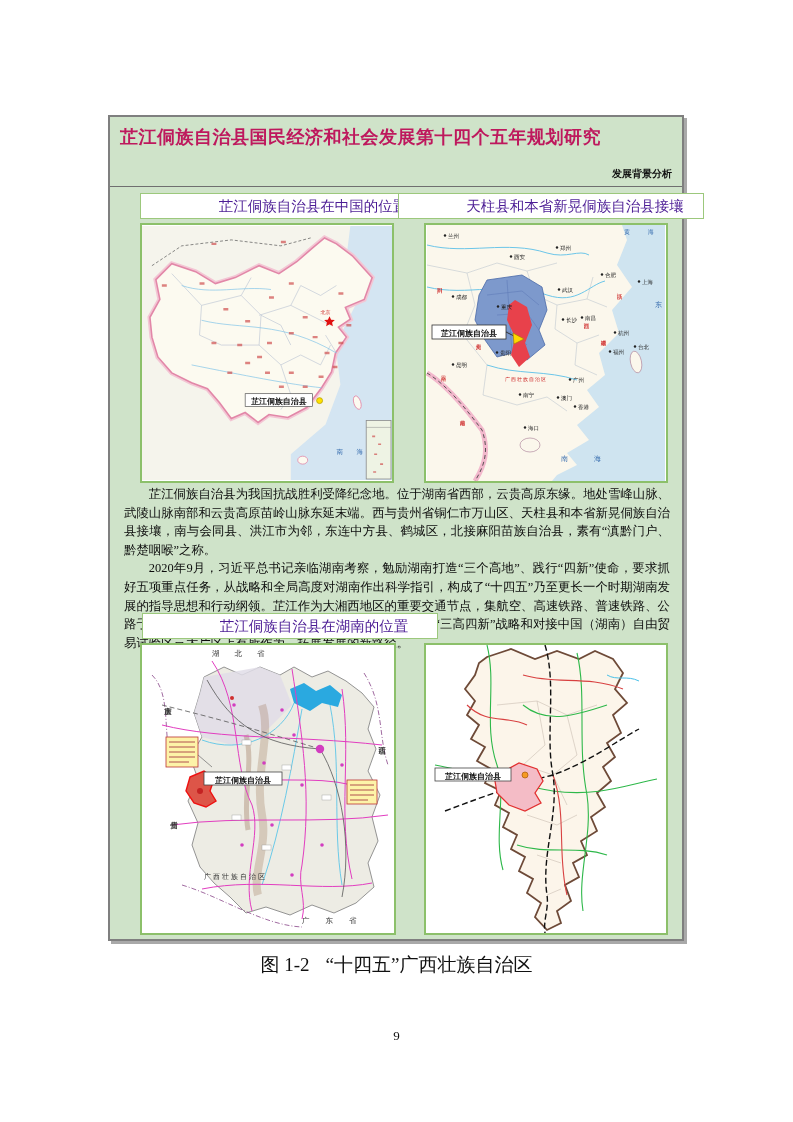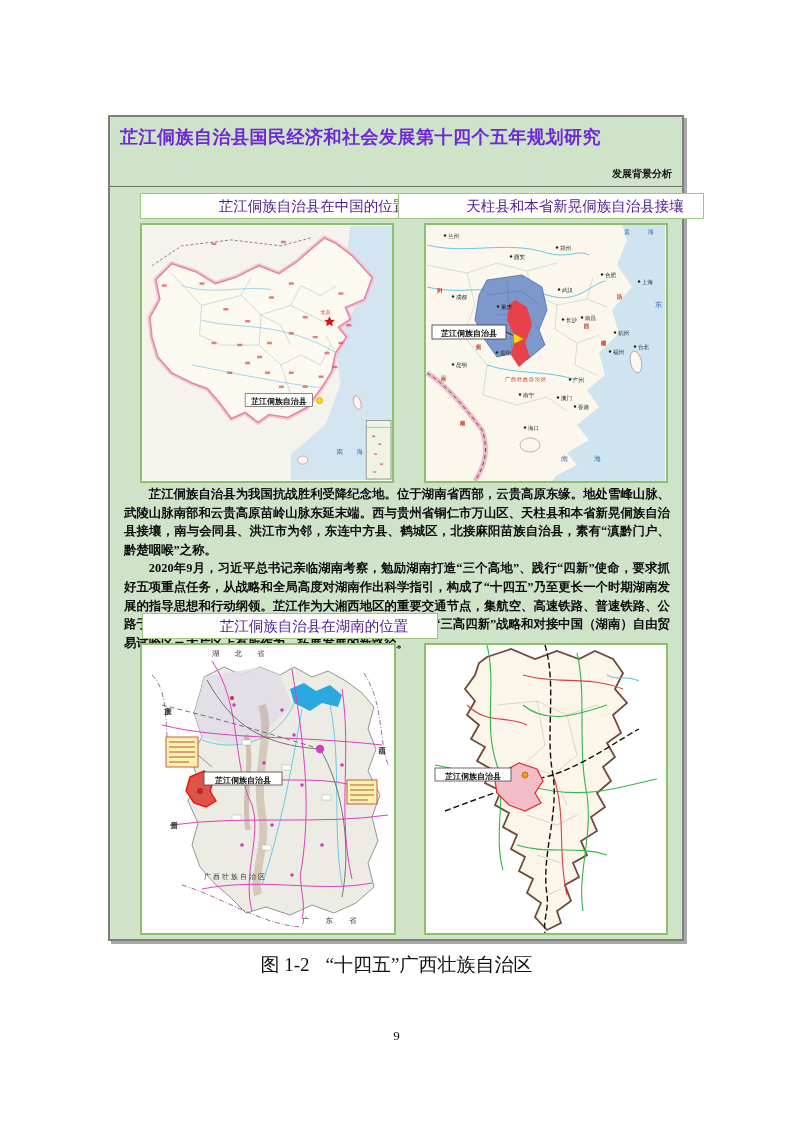--- a/index.html
+++ b/index.html
@@ -1,26 +1,26 @@
 <!DOCTYPE html>
 <html><head>
 <meta charset="utf-8">
 <style>
   html,body{margin:0;padding:0;background:#ffffff;}
   body{width:793px;height:1122px;position:relative;font-family:"Liberation Sans",sans-serif;overflow:hidden;}
   .doc-box{position:absolute;left:108px;top:115px;width:572px;height:822px;background:#cfe3c9;border:2px solid #7f7f7f;box-shadow:3px 3px 0 #a9a9a9;}
   .doc-header{position:relative;height:69px;border-bottom:1px solid #6f6f6f;}
-  .doc-title{position:absolute;left:10px;top:8px;font-size:18px;font-weight:bold;color:#6d28d9;letter-spacing:0.5px;}
+  .doc-title{position:absolute;left:10px;top:8px;font-size:18px;font-weight:bold;color:#be185d;letter-spacing:0.5px;}
   .doc-subtitle{position:absolute;right:10px;bottom:5px;font-size:10px;font-weight:bold;color:#111;}
   .map-title{position:absolute;height:24px;background:#ffffff;border:1px solid #9cc87c;text-align:center;line-height:24px;font-size:14.5px;font-weight:normal;color:#4c1d95;padding-left:48px;}
   .map-panel{position:absolute;background:#ffffff;border:2px solid #8cc06a;overflow:hidden;}
   .mapsvg{display:block;width:100%;height:100%;}
   .mapsvg text{font-family:"Liberation Sans",sans-serif;}
   .paras{position:absolute;left:14px;top:368px;width:546px;color:#0c0c0c;}
-  .paras p{margin:0;font-family:"Liberation Serif",serif;font-weight:700;font-size:12.4px;line-height:1.5;text-align:justify;text-indent:2em;}
+  .paras p{margin:0;font-family:"Liberation Serif",serif;font-weight:400;font-size:12.4px;line-height:1.5;text-align:justify;text-indent:2em;}
   .fig-caption{position:absolute;left:0;top:952px;width:793px;text-align:center;font-family:"Liberation Serif",serif;font-size:19px;color:#111;}
   .fig-caption .cap-label{margin-right:16px;}
   .page-num{position:absolute;left:0;top:1028px;width:793px;text-align:center;font-family:"Liberation Serif",serif;font-size:13px;color:#111;}
   .vtext{writing-mode:vertical-rl;}
 </style>
 </head>
 <body>
 
 <div class="doc-box">
 

